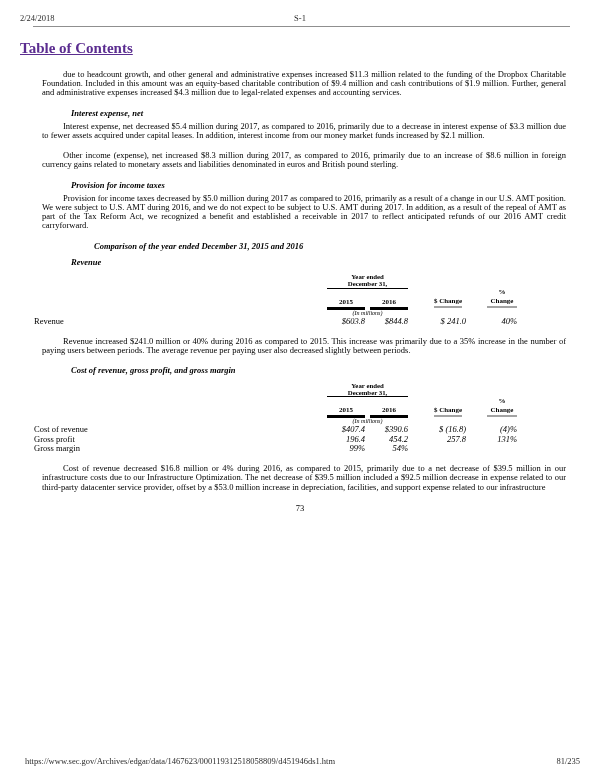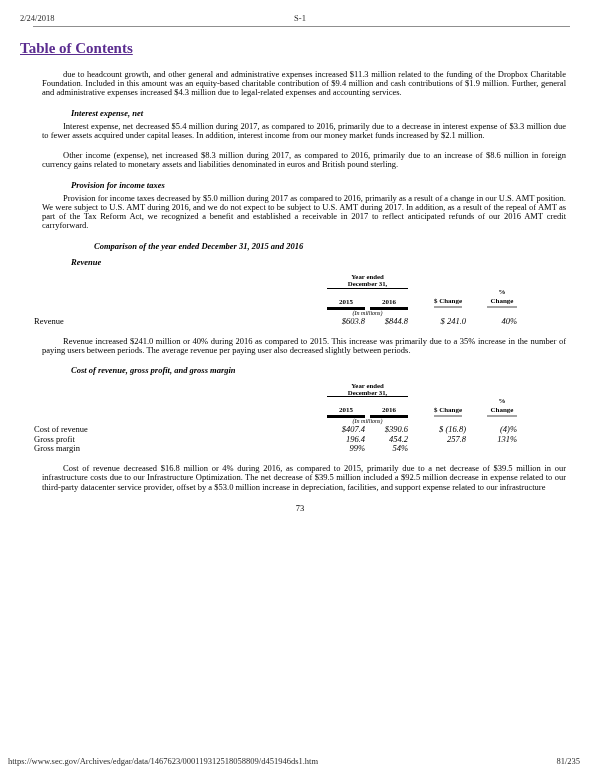--- a/index.html
+++ b/index.html
@@ -108,21 +108,21 @@
     font-size: 6px;
     line-height: 7px;
     padding-top: 1px;
   }
   td.row-label { font-size: 8.5px; line-height: 9.2px; }
   td.num { text-align: right; font-size: 8.5px; line-height: 9.2px; white-space: nowrap; font-style: italic; }
   
   .page-number { text-align: center; margin-top: 4px; font-size: 8.5px; }
   .print-footer {
     position: absolute;
-    left: 8px;
+    left: 25px;
     right: 20px;
     bottom: 10px;
     display: flex;
     justify-content: space-between;
     font-size: 8.5px;
     color: #2b2b2b;
   }
 </style>
 </head>
 <body>

